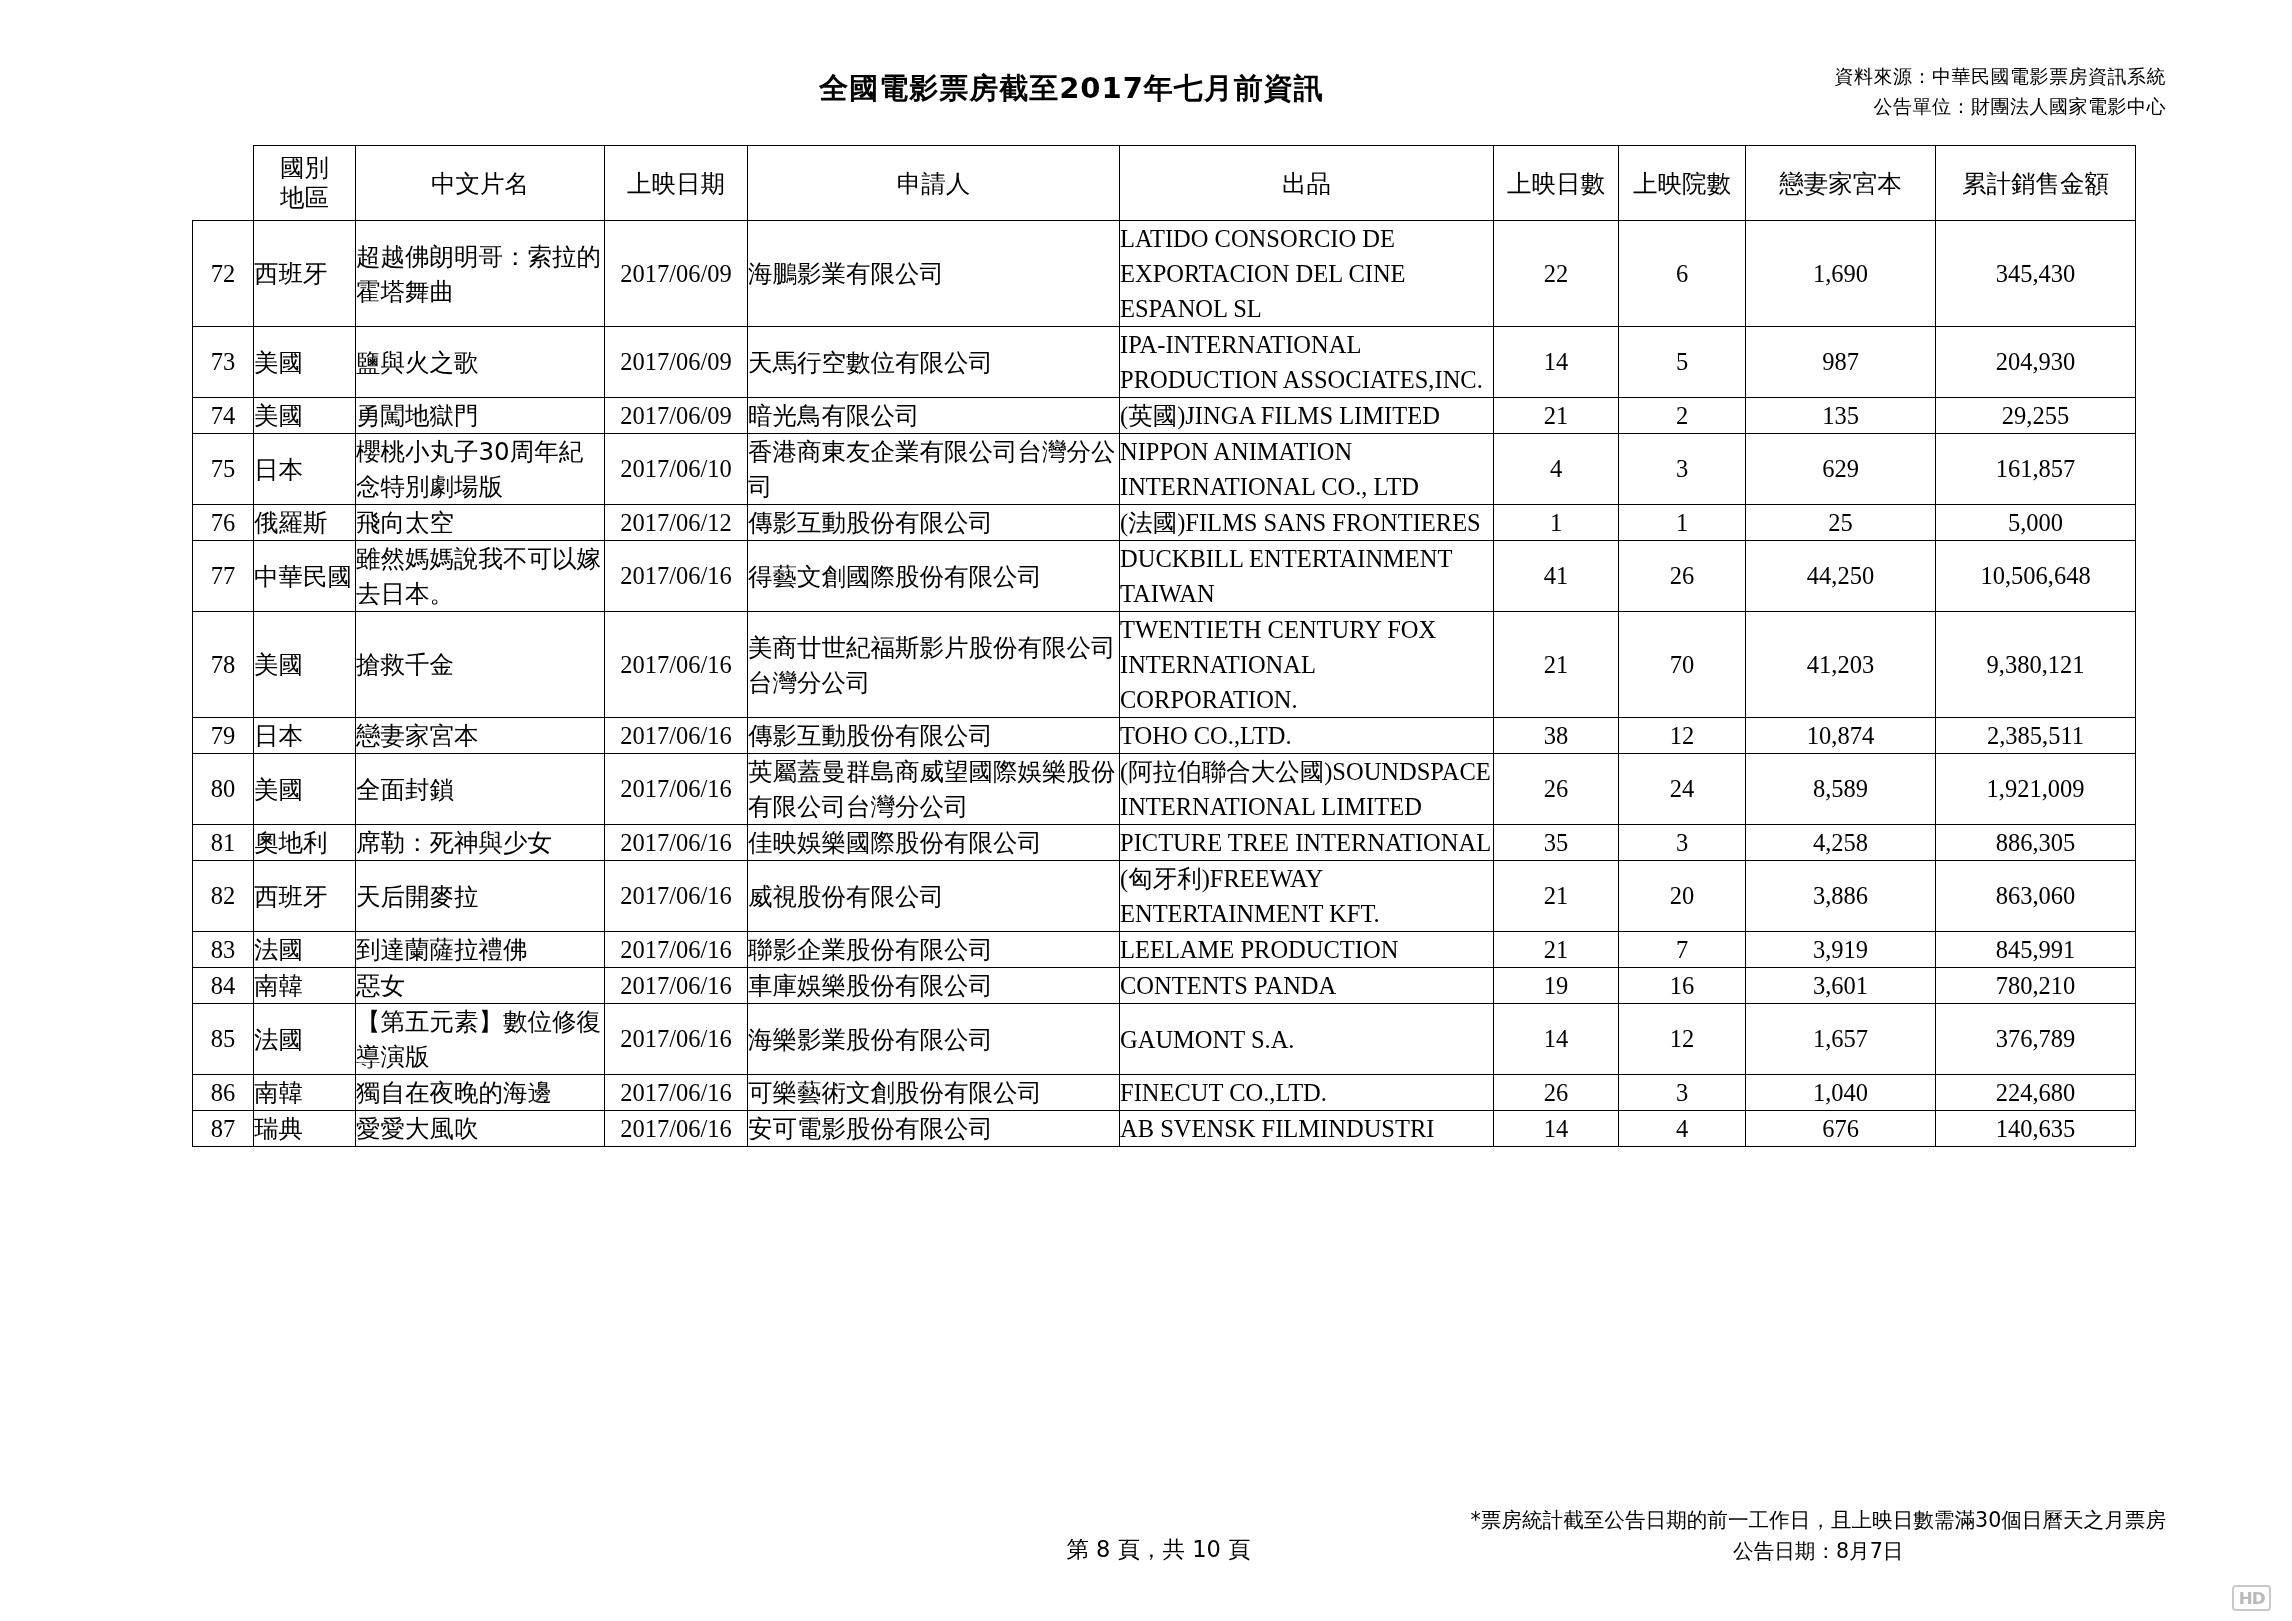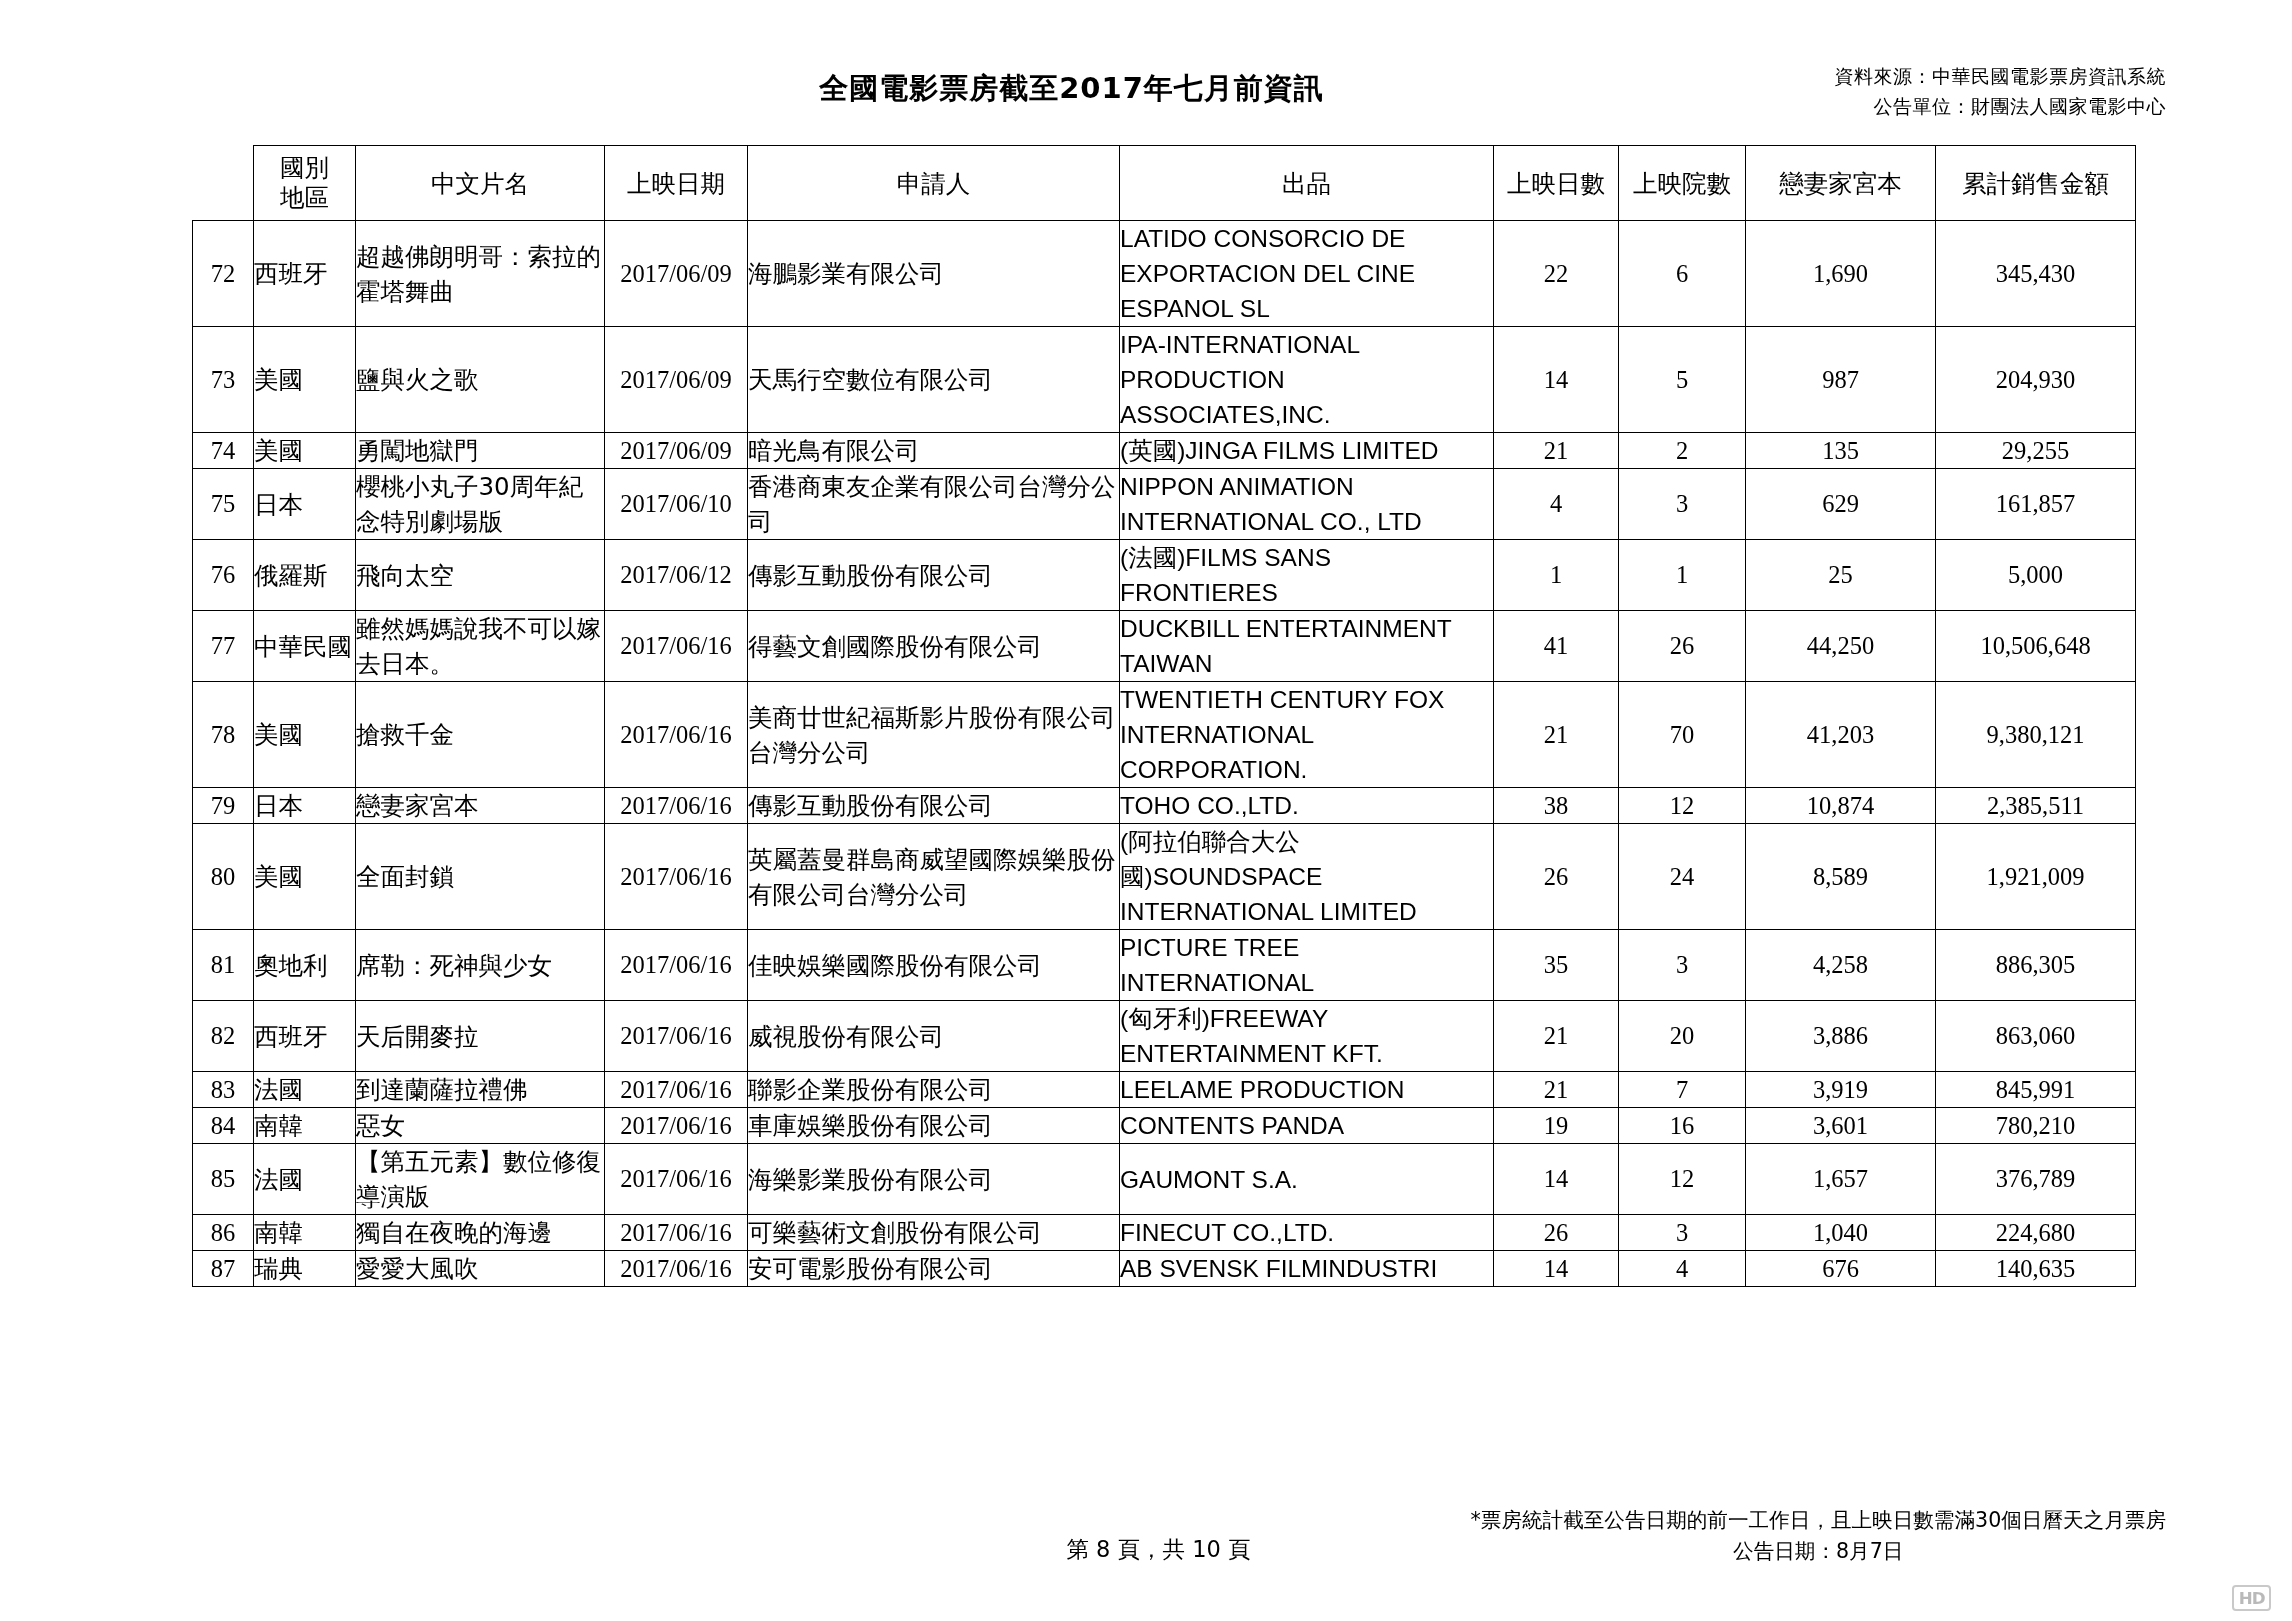--- a/index.html
+++ b/index.html
@@ -91,21 +91,21 @@
 
   td.country, td.title, td.applic, td.prod {
     font-family: "DejaVu Sans", sans-serif;
     font-size: 24.5px;
     line-height: 35px;
   }
   td.country { padding-left: 13.7px; }
   td.title   { padding-left: 13.7px; }
   td.applic  { padding-left: 13.7px; }
   td.prod    {
-    font-family: Liberation Sans, sans-serif;
+    font-family: Liberation Serif, serif;
     font-size: 25.5px;
     line-height: 35px;
     padding-left: 9.8px;
   }
   td.date {
     text-align: center;
     font-family: "Liberation Serif", serif;
     font-size: 25.5px;
   }
   td.num {

